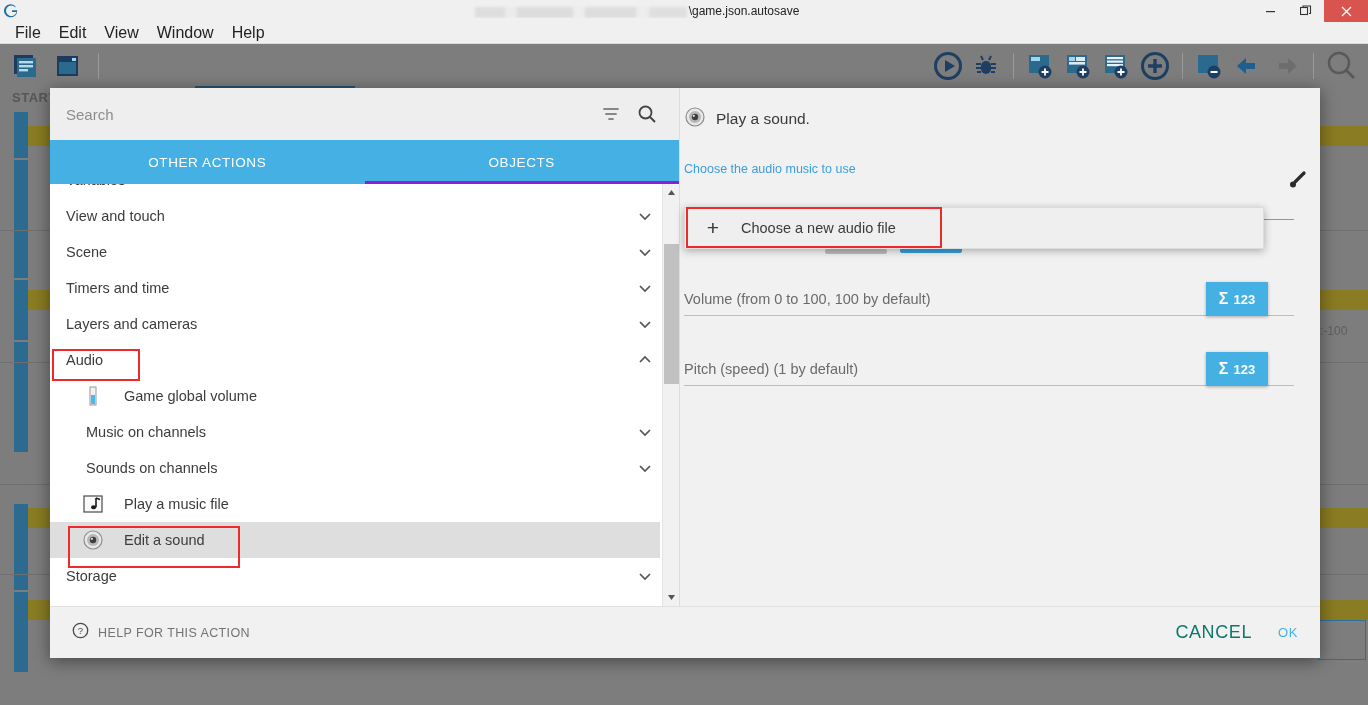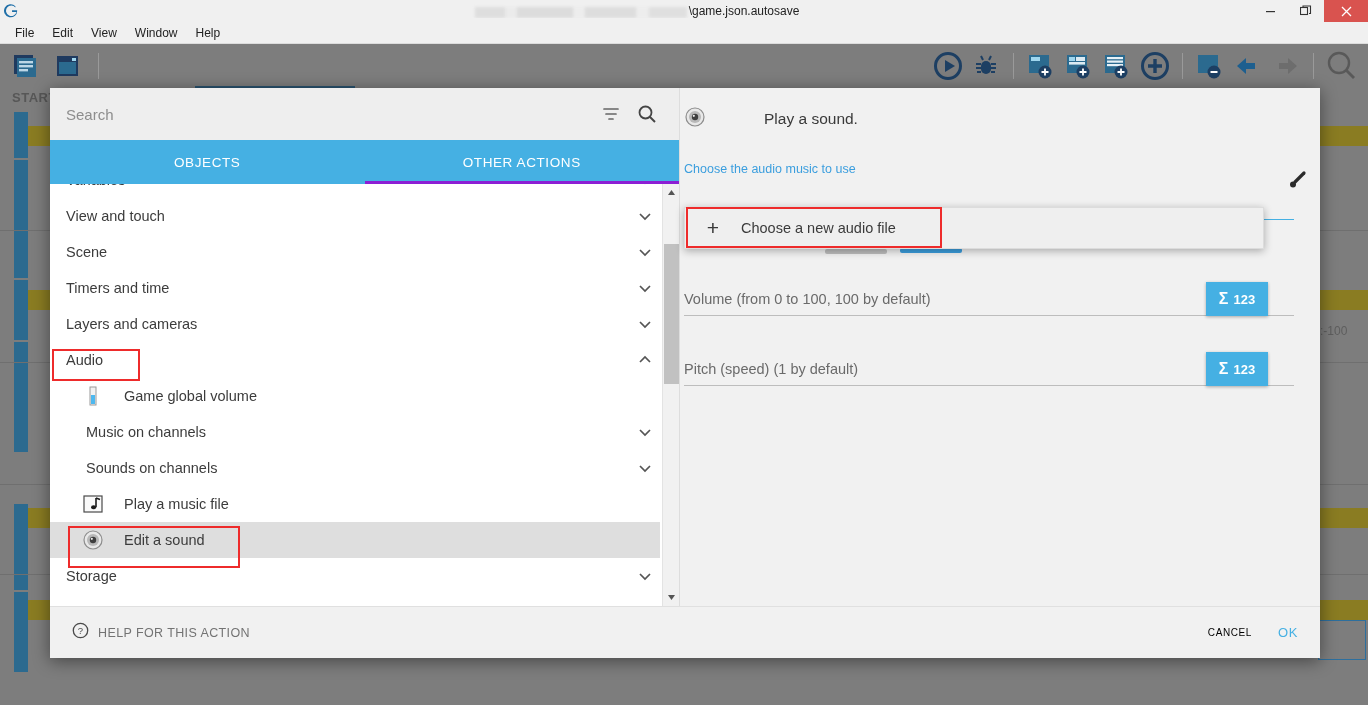--- a/index.html
+++ b/index.html
@@ -36,21 +36,21 @@
   .win-btns { display:flex; height:22px; }
   .win-btn { width:36px; height:22px; display:flex; align-items:center; justify-content:center; color:#333; }
   .win-btn.close { background:#d9534f; color:#fff; width:44px; }
 
   
   .menubar {
     position:absolute; top:22px; left:0; width:1368px; height:22px;
     background:#f0f0f0; display:flex; align-items:center; padding-left:6px;
     border-bottom:1px solid #dcdcdc;
   }
-  .menubar .mi { font-size:12px; color:#222; padding:2px 9px; }
+  .menubar .mi { font-size:16px; color:#222; padding:2px 9px; }
 
   
   .toolbar {
     position:absolute; top:44px; left:0; width:1368px; height:44px;
     background:#7d7d7d; display:flex; align-items:center;
   }
   .tb-left { display:flex; align-items:center; padding-left:8px; gap:8px; }
   .tb-right { margin-left:auto; display:flex; align-items:center; padding-right:10px; gap:4px; }
   .tb-ico { width:34px; height:34px; display:flex; align-items:center; justify-content:center; }
   .tb-sep { width:1px; height:26px; background:#9a9a9a; margin:0 6px; }
@@ -109,21 +109,21 @@
   .chev { position:absolute; right:-3px; width:36px; height:36px; display:flex; align-items:center; justify-content:center; }
   .row-ico { width:26px; height:26px; display:flex; align-items:center; justify-content:center; margin-left:14px; margin-right:18px; }
 
   .vscroll { position:absolute; right:0; top:0; width:17px; height:100%; background:#f1f1f1; border-left:1px solid #e3e3e3; }
   .vs-arrow { position:absolute; left:0; width:17px; height:17px; display:flex; align-items:center; justify-content:center; }
   .vs-thumb { position:absolute; left:1px; width:15px; background:#c1c1c1; }
 
   
   .right-pane { flex:1; background:#f1f1f1; position:relative; padding:18px 26px 0 0; }
   .rp-head { display:flex; align-items:center; gap:10px; padding-left:4px; }
-  .rp-head-txt { font-size:15.5px; color:#3a3a3a;margin-left:48px; }
+  .rp-head-txt { font-size:15.5px; color:#3a3a3a; }
   .rp-link { font-size:12.5px; color:#3b9ede; margin-top:30px; padding-left:4px; }
 
   .field-row { position:relative; margin-top:16px; padding-left:4px; }
   .fl-underline { border-bottom:1px solid #45b0e3; height:28px; }
   .field-label { font-size:14.5px; color:#6a6a6a; }
   .field-line { border-bottom:1px solid #bdbdbd; padding-bottom:7px; }
   .brush { position:absolute; right:-18px; top:-26px; width:30px; height:30px; display:flex; align-items:center; justify-content:center; }
 
   .dropdown {
     position:absolute; left:684px; top:207px; width:580px; background:#efefef;
@@ -145,21 +145,21 @@
   .val-row { position:relative; padding:0 0 0 4px; }
 
   
   .dlg-foot {
     height:52px; background:#f1f1f1; border-top:1px solid #e0e0e0;
     display:flex; align-items:center; padding:0 22px;
   }
   .help { display:flex; align-items:center; gap:9px; }
   .help-txt { font-size:12.5px; color:#737373; letter-spacing:.4px; }
   .foot-right { margin-left:auto; display:flex; align-items:center; gap:26px; }
-  .btn-cancel { font-size:10px; color:#000000; letter-spacing:.6px; }
+  .btn-cancel { font-size:18px; color:#0f766e; letter-spacing:.6px; }
   .btn-ok { font-size:13px; color:#45b0e3; letter-spacing:.6px; }
 
   
   .redbox { position:absolute; border:2px solid #ee2b2b; pointer-events:none; }
 </style>
 </head>
 <body>
 
 <div id="app">
 
@@ -339,24 +339,24 @@
           <span class="sb-ico">
             <svg width="20" height="20" viewBox="0 0 20 20">
               <circle cx="8.5" cy="8.5" r="6" fill="none" stroke="#444" stroke-width="1.8"></circle>
               <path d="M13 13l5 5" stroke="#444" stroke-width="2"></path>
             </svg>
           </span>
         </div>
 
         <div class="tabs">
           <div class="tab">
+            <span>OTHER ACTIONS</span>
+          </div>
+          <div class="tab">
             <span>OBJECTS</span>
-          </div>
-          <div class="tab">
-            <span>OTHER ACTIONS</span>
           </div>
           <div class="tab-ink" style="left:50%; width:50%;"></div>
         </div>
 
         <div class="list-wrap">
           <div class="list" style="top:-22px;">
 
             <div class="row group">
               <span class="row-label">Variables</span>
               <span class="chev">

